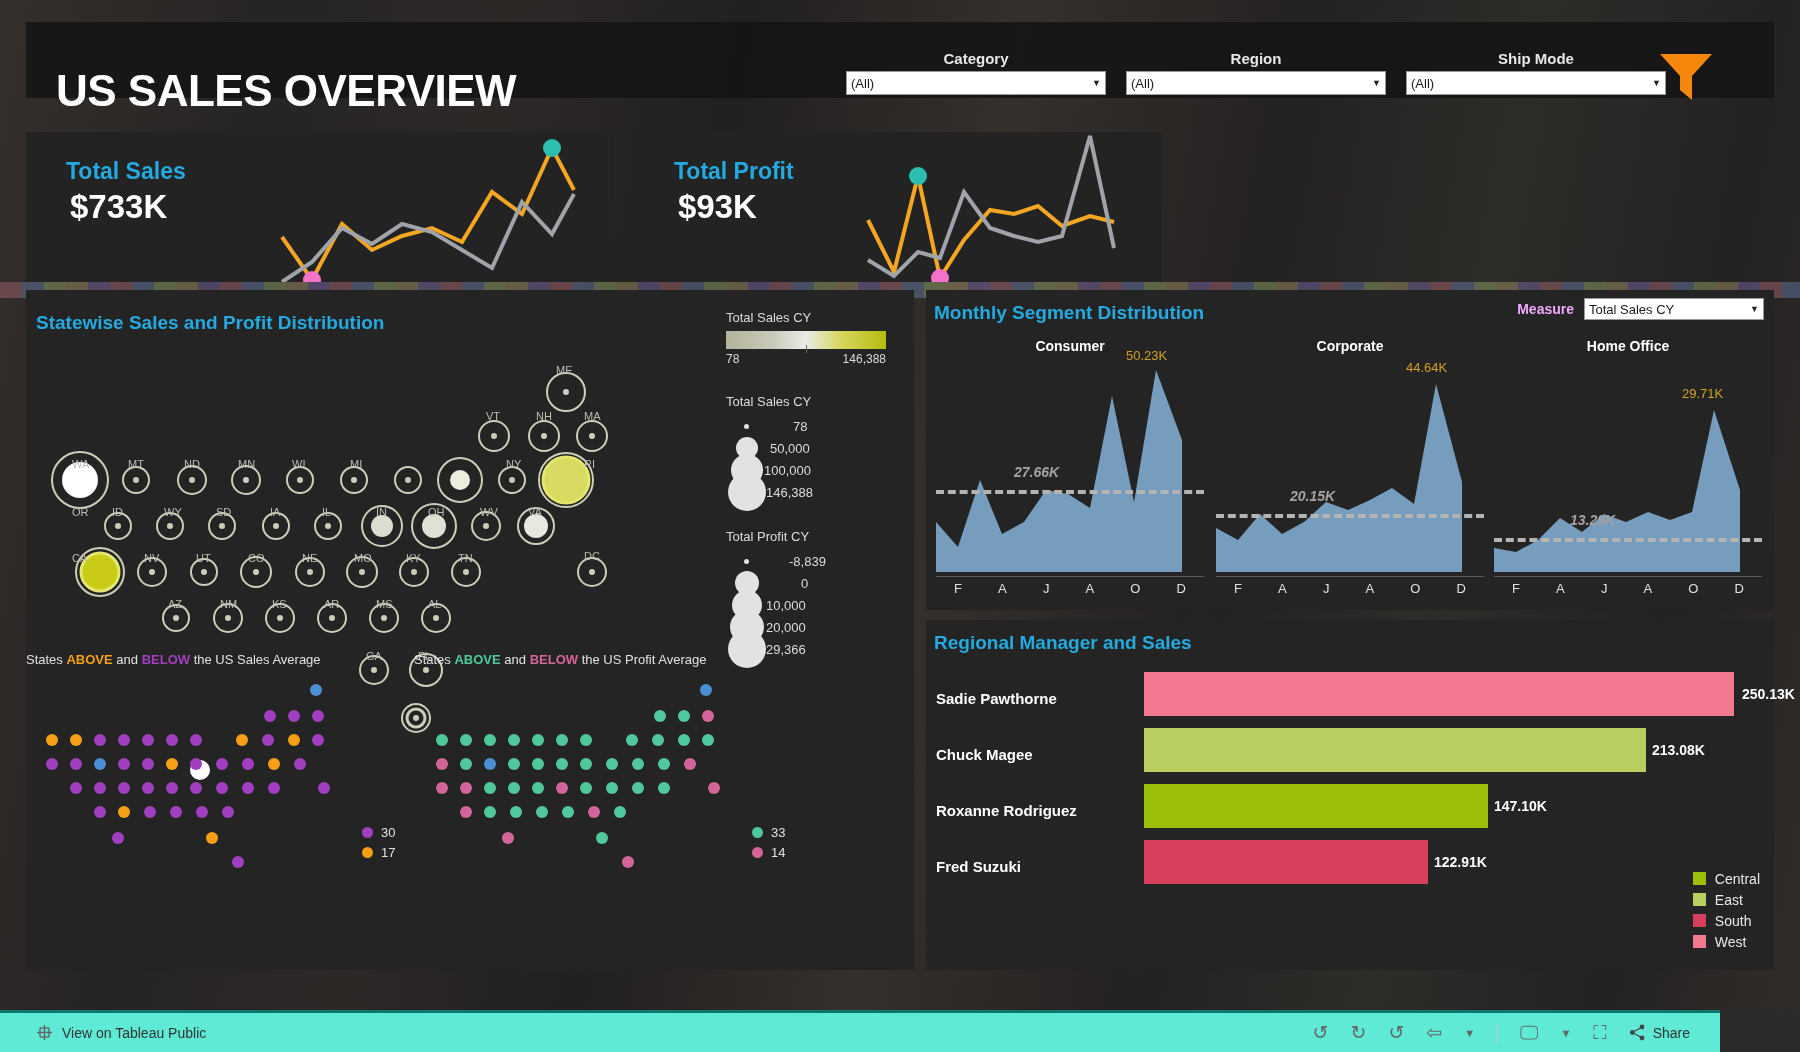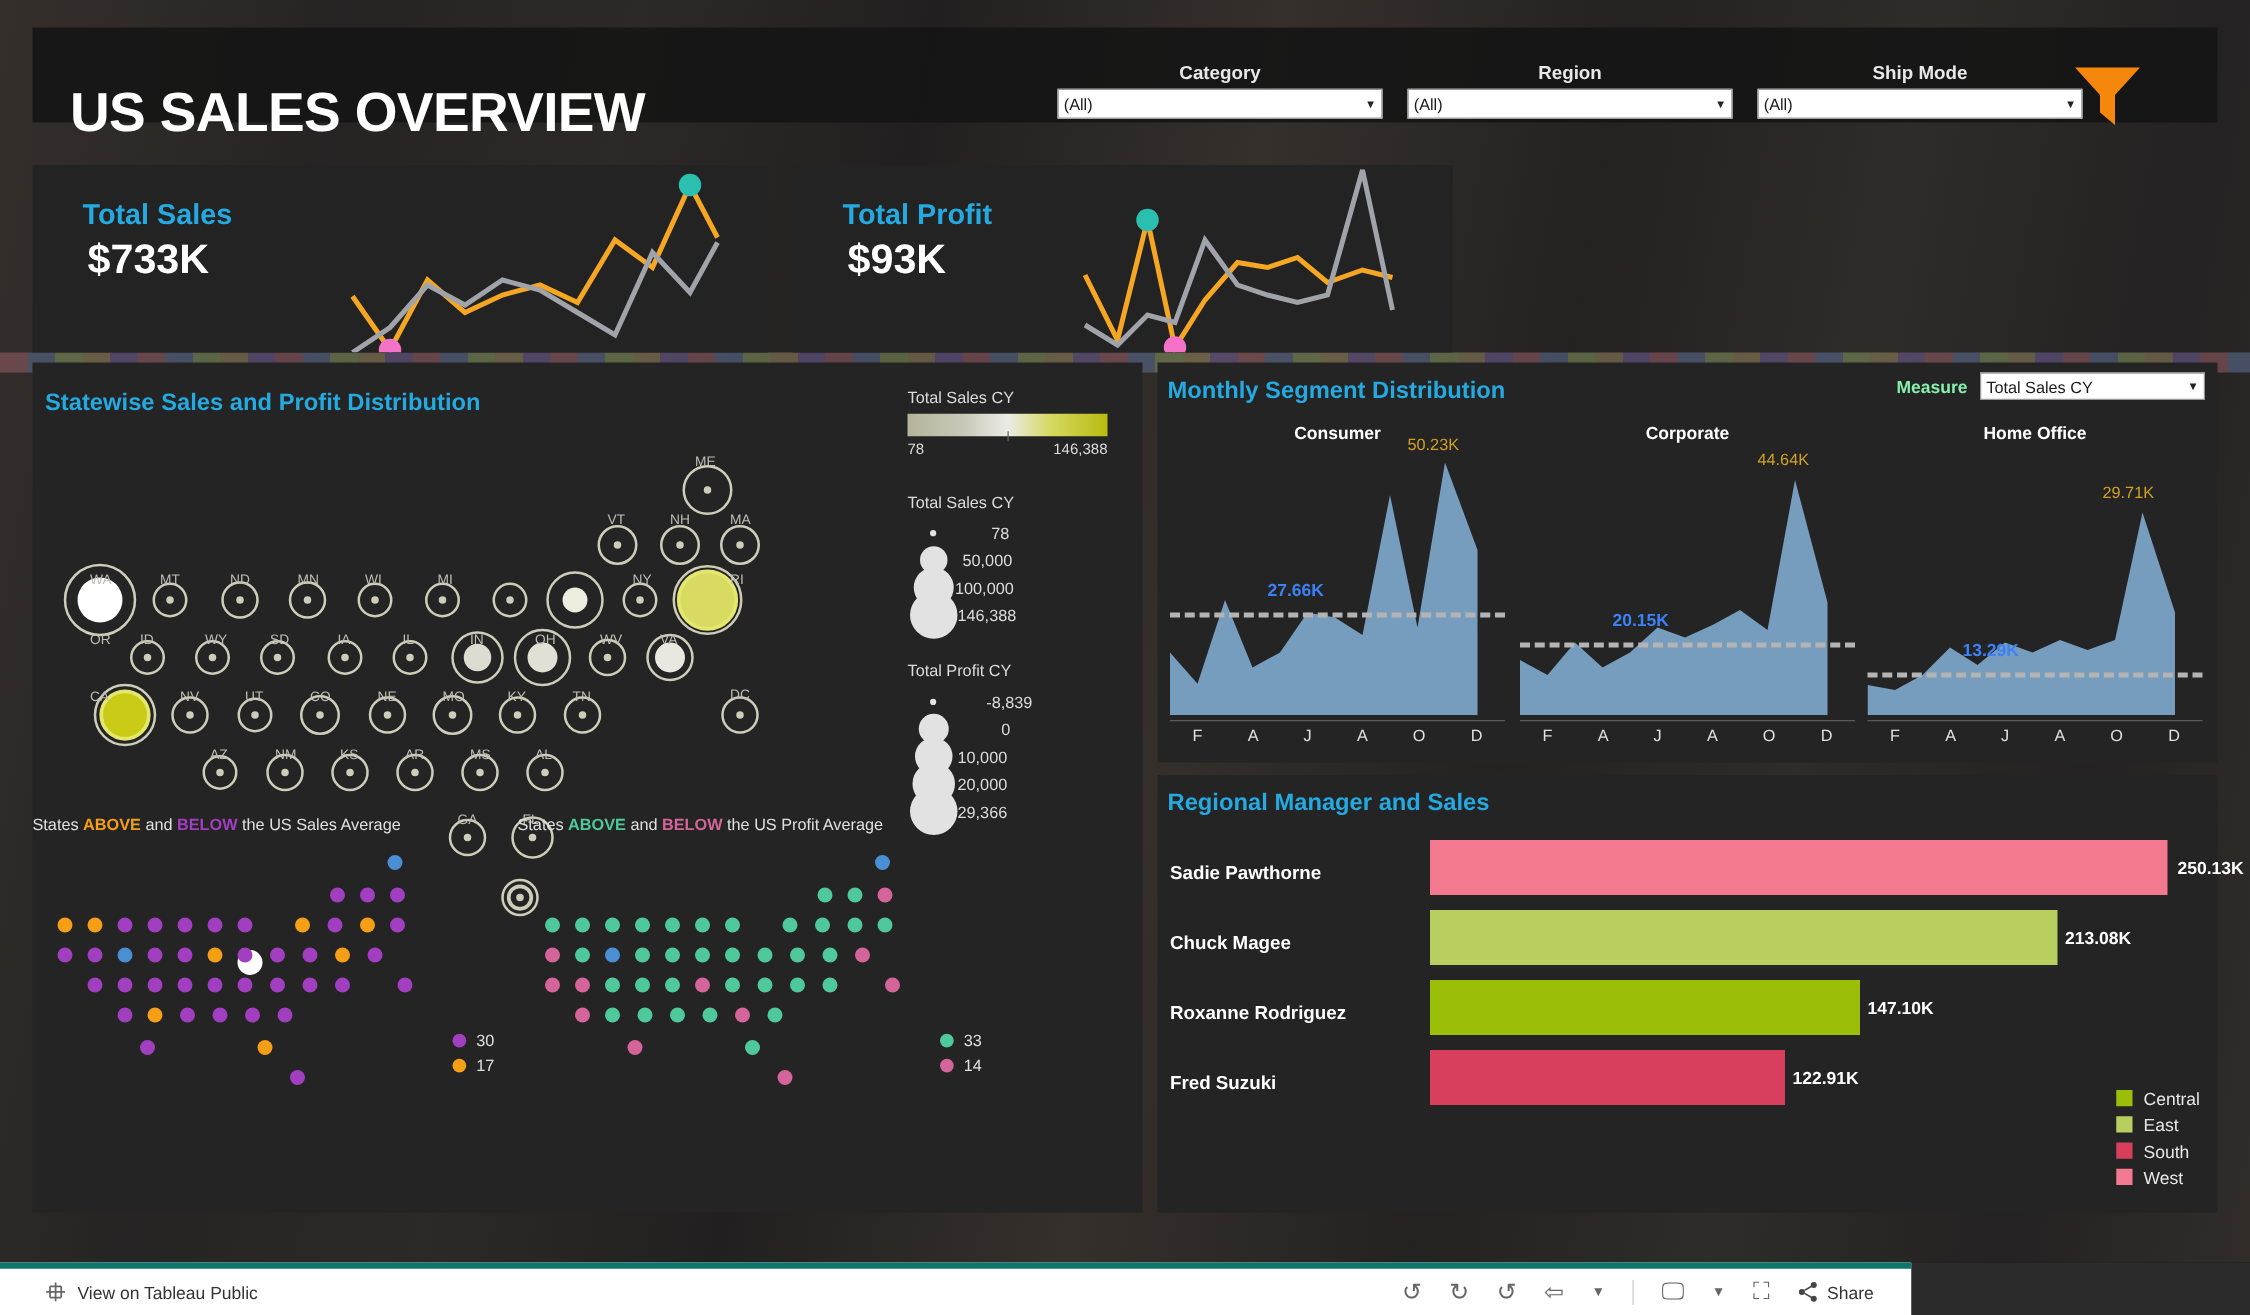--- a/index.html
+++ b/index.html
@@ -122,36 +122,37 @@
   
   .seg-panel {
     position: absolute; left: 926px; top: 290px; width: 848px; height: 320px;
     background: #242424;
   }
   .seg-title { position: absolute; left: 8px; top: 12px; }
   .measure-wrap {
     position: absolute; right: 10px; top: 8px;
     display: flex; align-items: center; gap: 10px;
   }
-  .measure-lbl { color: #86efac; font-size: 14px; font-weight: bold; }
+  .measure-lbl { color: #f0abfc; font-size: 14px; font-weight: bold; }
   .measure-sel {
     width: 180px; height: 22px; background: #fff; border: 1px solid #999;
     color: #1a1a1a; font-size: 13px; padding: 0 4px;
     display: flex; align-items: center; justify-content: space-between;
   }
   .seg-col { position: absolute; top: 48px; width: 268px; }
   .seg-name { text-align: center; color: #ffffff; font-size: 14px; font-weight: bold; }
   .seg-chart { position: relative; margin-top: 8px; height: 210px; }
   .avg-line {
     position: absolute; left: 0; width: 100%; height: 0;
     border-top: 4px dashed #b4b4b4;
   }
   .avg-lbl {
-    position: absolute; color: #3b82f6; font-size: 14px; font-weight: bold;
+    position: absolute; color: #a3a3a3; font-size: 14px; font-weight: bold;
     background: transparent;
+    font-style: italic;
   }
   .peak-lbl { position: absolute; color: #d2a024; font-size: 13px; }
   .axis-months {
     display: flex; justify-content: space-around; color: #e0e0e0;
     font-size: 13px; margin-top: 4px; border-top: 1px solid #5a5a5a; padding-top: 4px;
   }
 
   
   .reg-panel {
     position: absolute; left: 926px; top: 620px; width: 848px; height: 350px;
@@ -166,22 +167,22 @@
   .bar-fill { position: absolute; left: 208px; top: 0; height: 44px; }
   .bar-val {
     position: absolute; top: 14px; color: #ffffff; font-size: 14px; font-weight: bold;
   }
   .reg-legend { position: absolute; right: 14px; bottom: 18px; font-size: 14px; color: #e8e8e8; }
   .reg-legend .row { display: flex; align-items: center; gap: 9px; height: 21px; }
   .sw { width: 13px; height: 13px; }
 
   
   .footer {
-    position: absolute; left: 0; top: 1010px; width: 1529px; height: 42px;
-    background: #ffffff; border-top: 5px solid #0f766e;
+    position: absolute; left: 0; top: 1010px; width: 1720px; height: 42px;
+    background: #5eead4; border-top: 3px solid #0f766e;
     display: flex; align-items: center;
   }
   .foot-left { display: flex; align-items: center; gap: 9px; margin-left: 36px; color: #333; font-size: 14px; }
   .foot-right { margin-left: auto; display: flex; align-items: center; gap: 22px; margin-right: 30px; color: #555; }
   .fi { font-size: 19px; color: #666; }
   .divider { width: 1px; height: 20px; background: #ccc; }
   .share-btn { display: flex; align-items: center; gap: 7px; color: #333; font-size: 14px; }
 </style>
 </head>
 <body>

